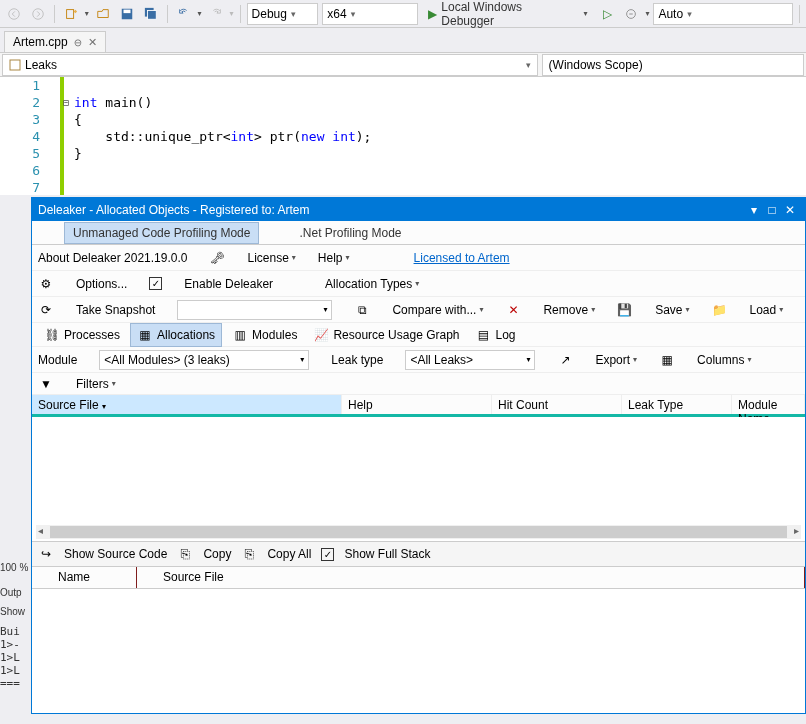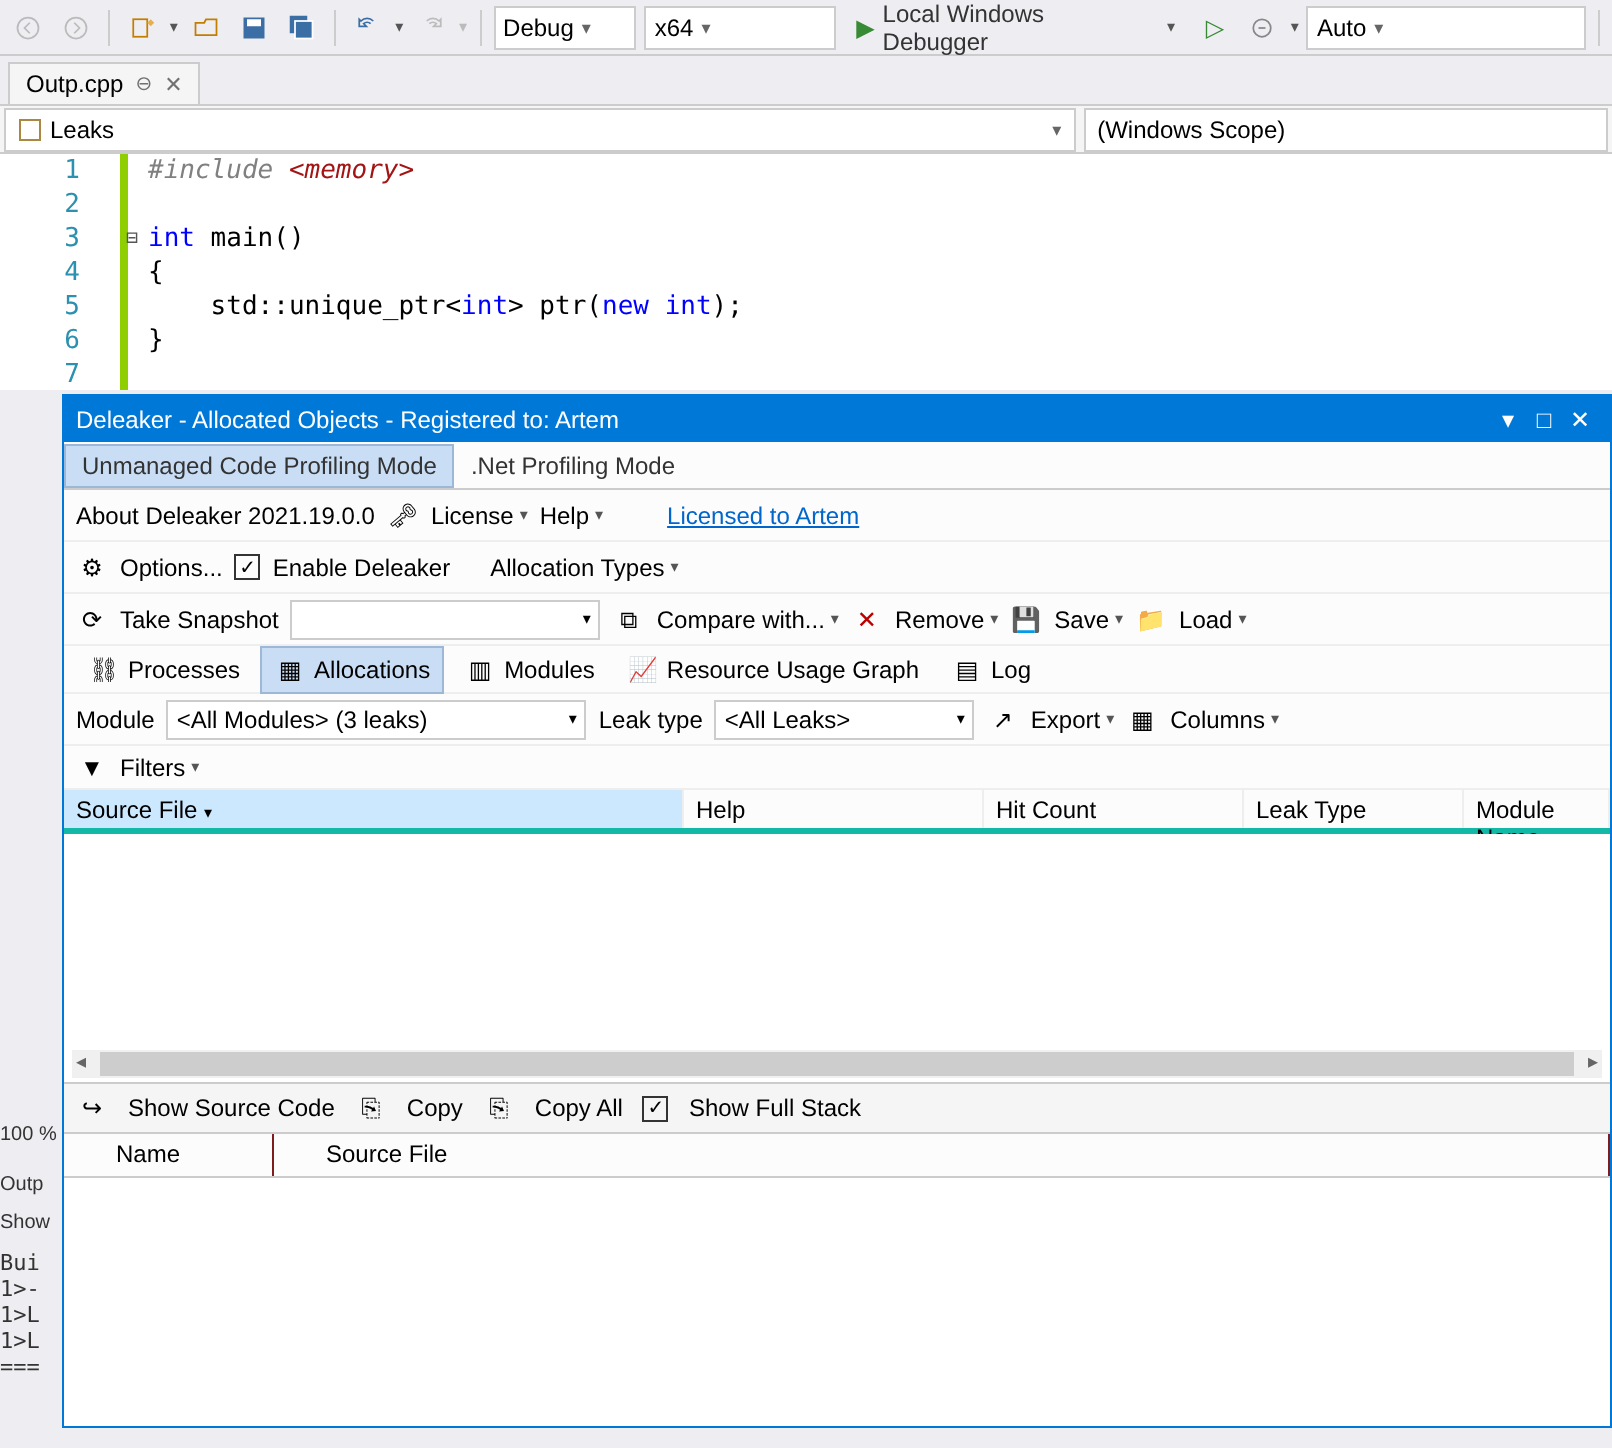--- a/index.html
+++ b/index.html
@@ -39,24 +39,24 @@
   .str { color: #a31515; font-style: italic; }
   .boxminus { color:#555; font-family:monospace; position:absolute; left:-11px; top:0; font-size:10px;}
 
   
   .deleaker { position: absolute; left: 31px; top: 197px; right: 0; bottom: 10px; background: #fcfcfc; border: 1px solid #0078d7; display:flex; flex-direction:column; }
   .dl-title { height: 23px; background: #0078d7; color: #fff; display: flex; align-items: center; padding: 0 6px; font-size: 12px; }
   .dl-title .spacer { flex: 1; }
   .dl-title .tbtn { width: 18px; height: 18px; display:flex; align-items:center; justify-content:center; color:#fff; cursor:pointer; }
 
   .dl-tabs { height: 24px; background: #fcfcfc; border-bottom: 1px solid #ccc; display: flex; align-items: center; }
-  .dl-tab { padding: 3px 8px; font-size: 12px; color:#333; }
+  .dl-tab { padding: 3px 8px; font-size: 12px; color:#333;margin-left:32px; }
   .dl-tab.active { background: #c9def5; border:1px solid #9db8d6; }
 
-  .dl-row { height: 26px; display: flex; align-items: center; padding: 0 6px; gap: 6px; font-size:12px; border-bottom:1px solid #eee; }
+  .dl-row { height: 26px; display: flex; align-items: center; padding: 0 6px; gap: 22px; font-size:12px; border-bottom:1px solid #eee; }
   .dl-row .link { color: #0066cc; text-decoration: underline; cursor:pointer; }
   .dl-row .drop { display:flex; align-items:center; gap:3px; cursor:pointer; }
   .dl-row .drop .ar { font-size:8px; color:#555; }
   .dl-row .ck { width:13px; height:13px; border:1px solid #333; display:inline-flex; align-items:center; justify-content:center; font-size:10px; }
   .dl-row .small-combo { background:#fff; border:1px solid #ccc; height:20px; padding:0 4px; display:flex; align-items:center; min-width:130px; }
   .dl-row .small-combo .ar { margin-left:auto; font-size:8px; }
   .dl-icon { width:16px; height:16px; display:inline-flex; align-items:center; justify-content:center; }
 
   .dl-viewtabs { height:24px; display:flex; align-items:center; padding:0 6px; gap:4px; font-size:12px; border-bottom:1px solid #eee;}
   .dl-vt { padding:3px 6px; display:flex; align-items:center; gap:4px;}
@@ -161,21 +161,21 @@
   <span style="font-size:8px;color:#555">▾</span>
   <div class="combo" style="width:140px">
       <span>Auto</span>
       <span class="arrow">▾</span>
     </div>
   <div class="sep"></div>
 </div>
 
 <div class="doc-tabs">
   <div class="doc-tab">
-    <span>Outp.cpp</span>
+    <span>Artem.cpp</span>
     <span class="pin">⊖</span>
     <span class="close">✕</span>
   </div>
 </div>
 
 <div class="scope-bar">
   <div class="scope-combo" style="flex:2.1">
     <span class="tiny-icon">
         <svg viewBox="0 0 12 12">
           <rect x="1" y="1" width="10" height="10" fill="none" stroke="#a84"></rect>
@@ -194,21 +194,20 @@
     <div>1</div>
     <div>2</div>
     <div>3</div>
     <div>4</div>
     <div>5</div>
     <div>6</div>
     <div>7</div>
   </div>
   <div class="code-area" style="padding-left:14px">
     <div class="green-bar"></div>
-    <div class="line"><span class="inc">#include </span><span class="str">&lt;memory&gt;</span></div>
     <div class="line"></div>
     <div class="line" style="position:relative"><span class="boxminus">⊟</span><span class="kw">int</span><span> main()</span></div>
     <div class="line"><span>{</span></div>
     <div class="line"><span>    std::unique_ptr&lt;</span><span class="kw">int</span><span>&gt; ptr(</span><span class="kw">new</span><span> </span><span class="kw">int</span><span>);</span></div>
     <div class="line"><span>}</span></div>
     <div class="line"></div>
   </div>
 </div>
 
 <div class="left-remnant">

